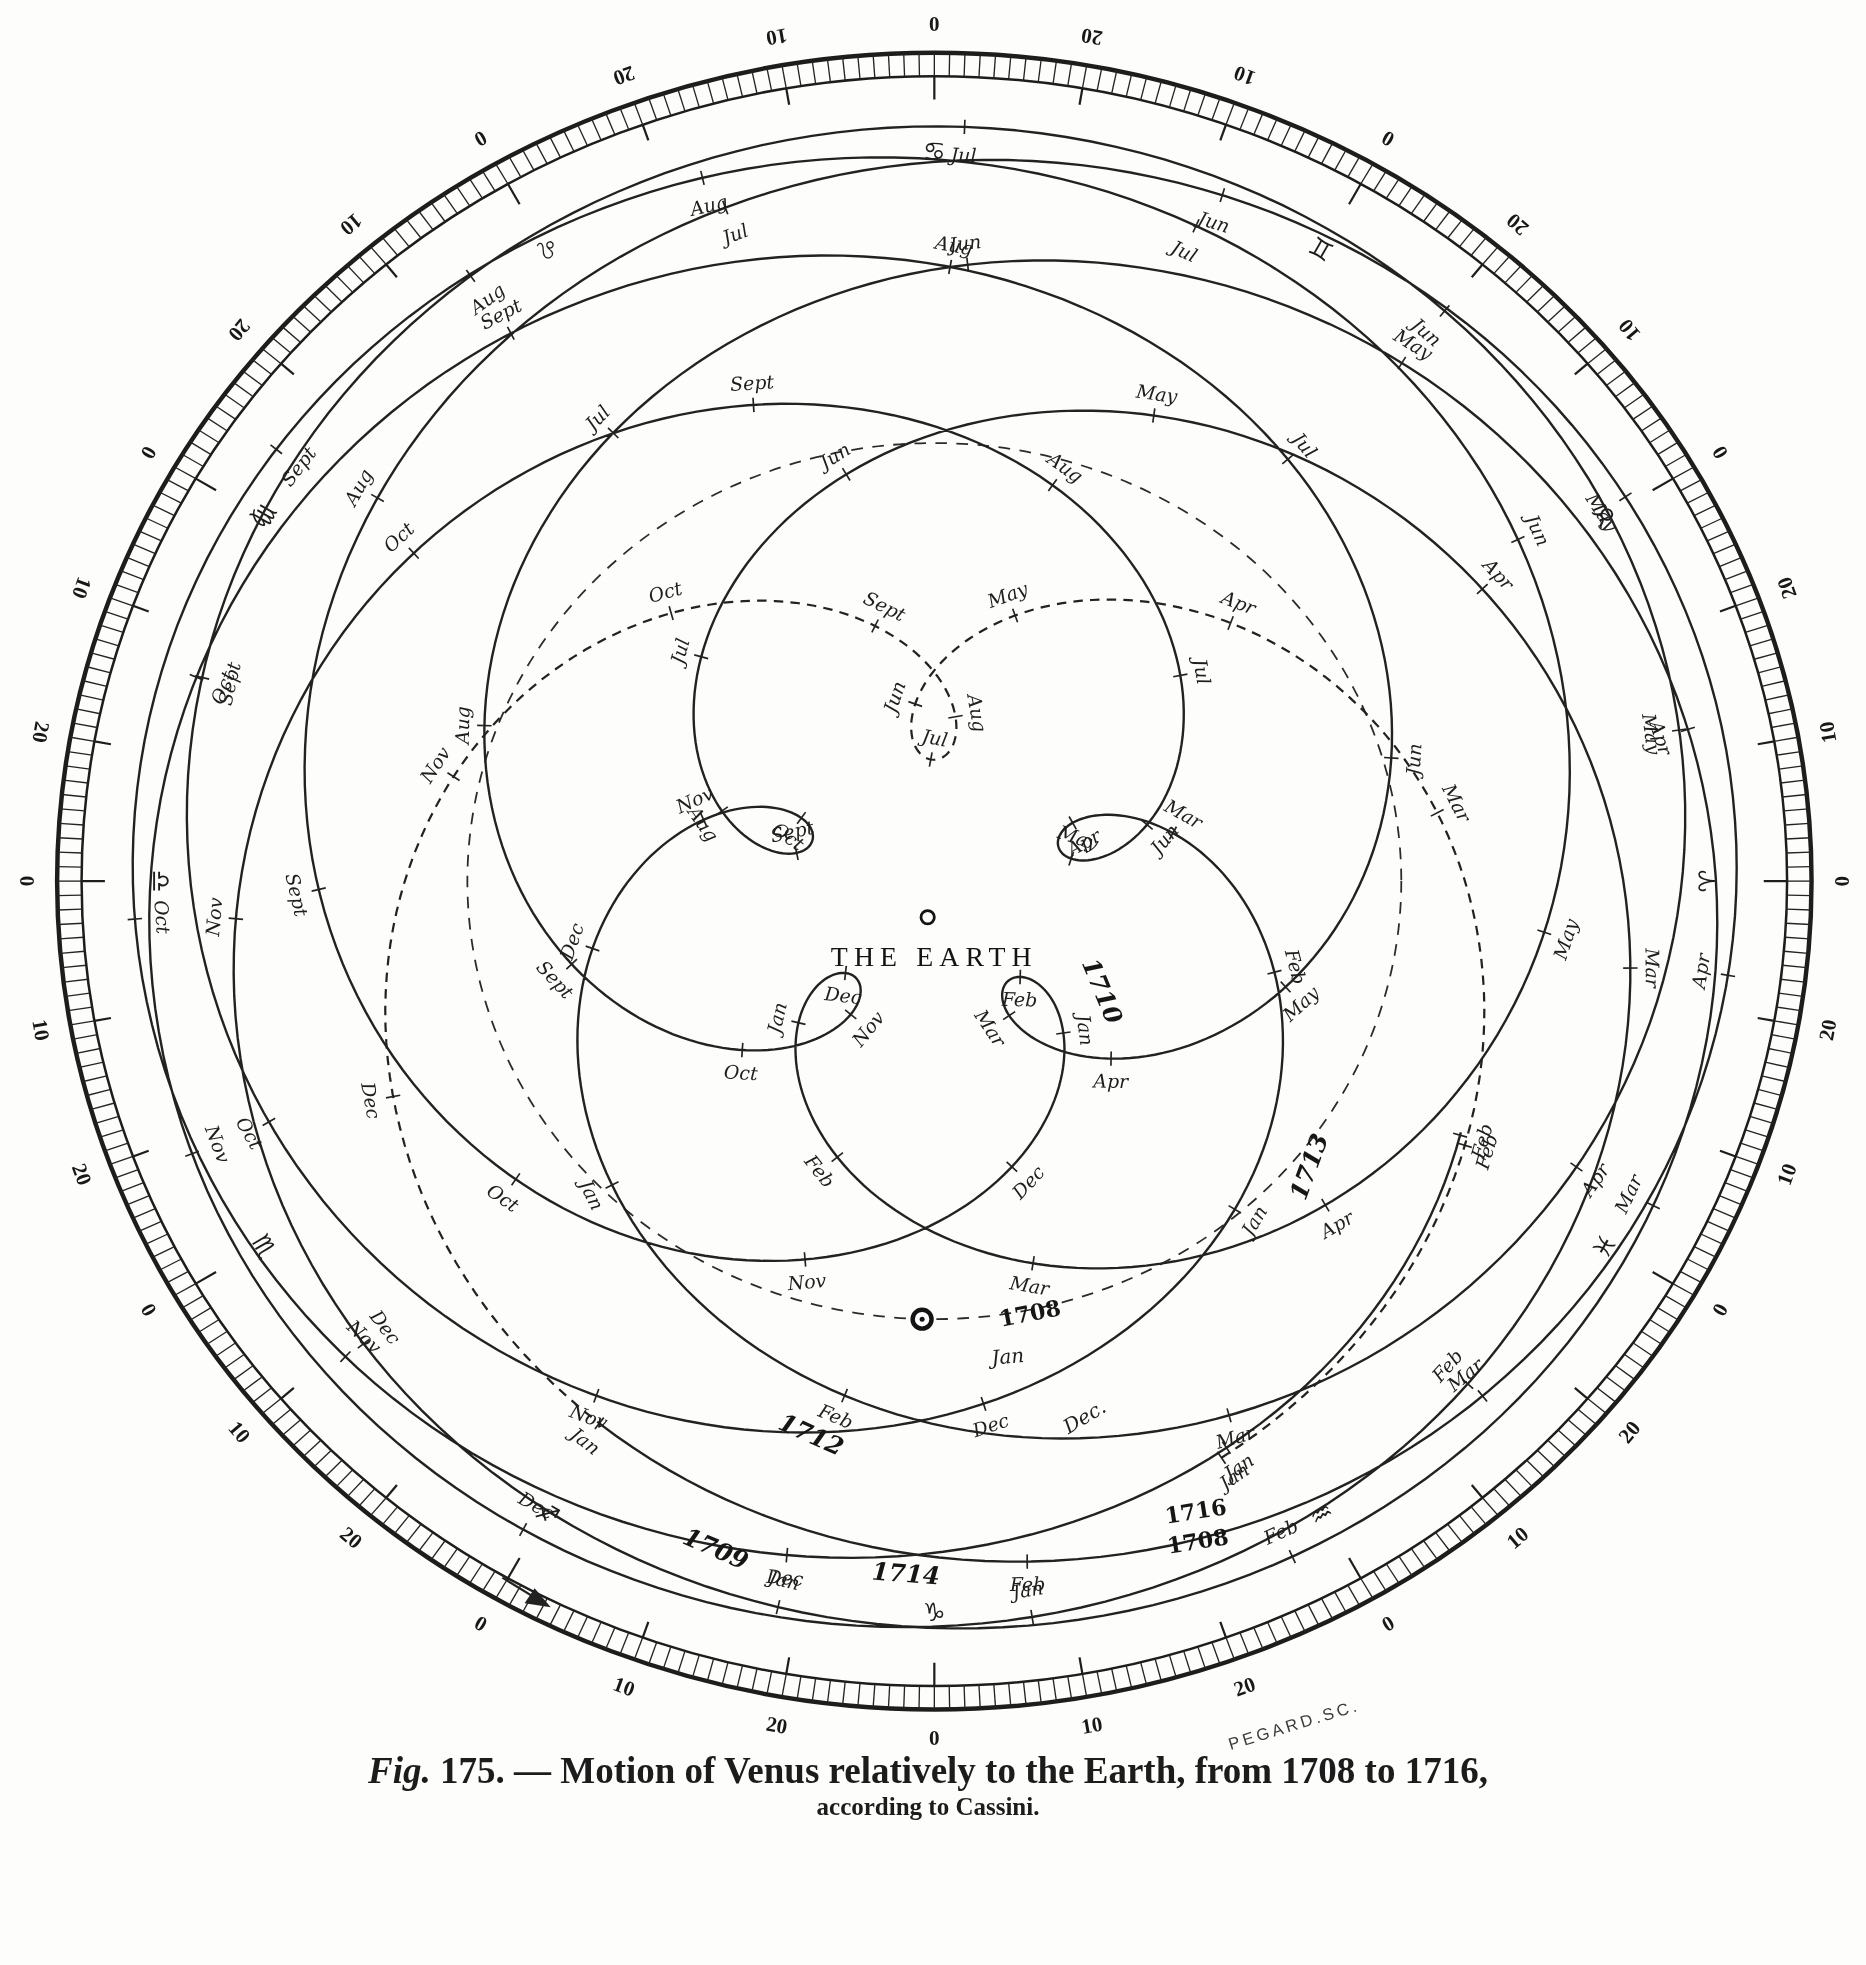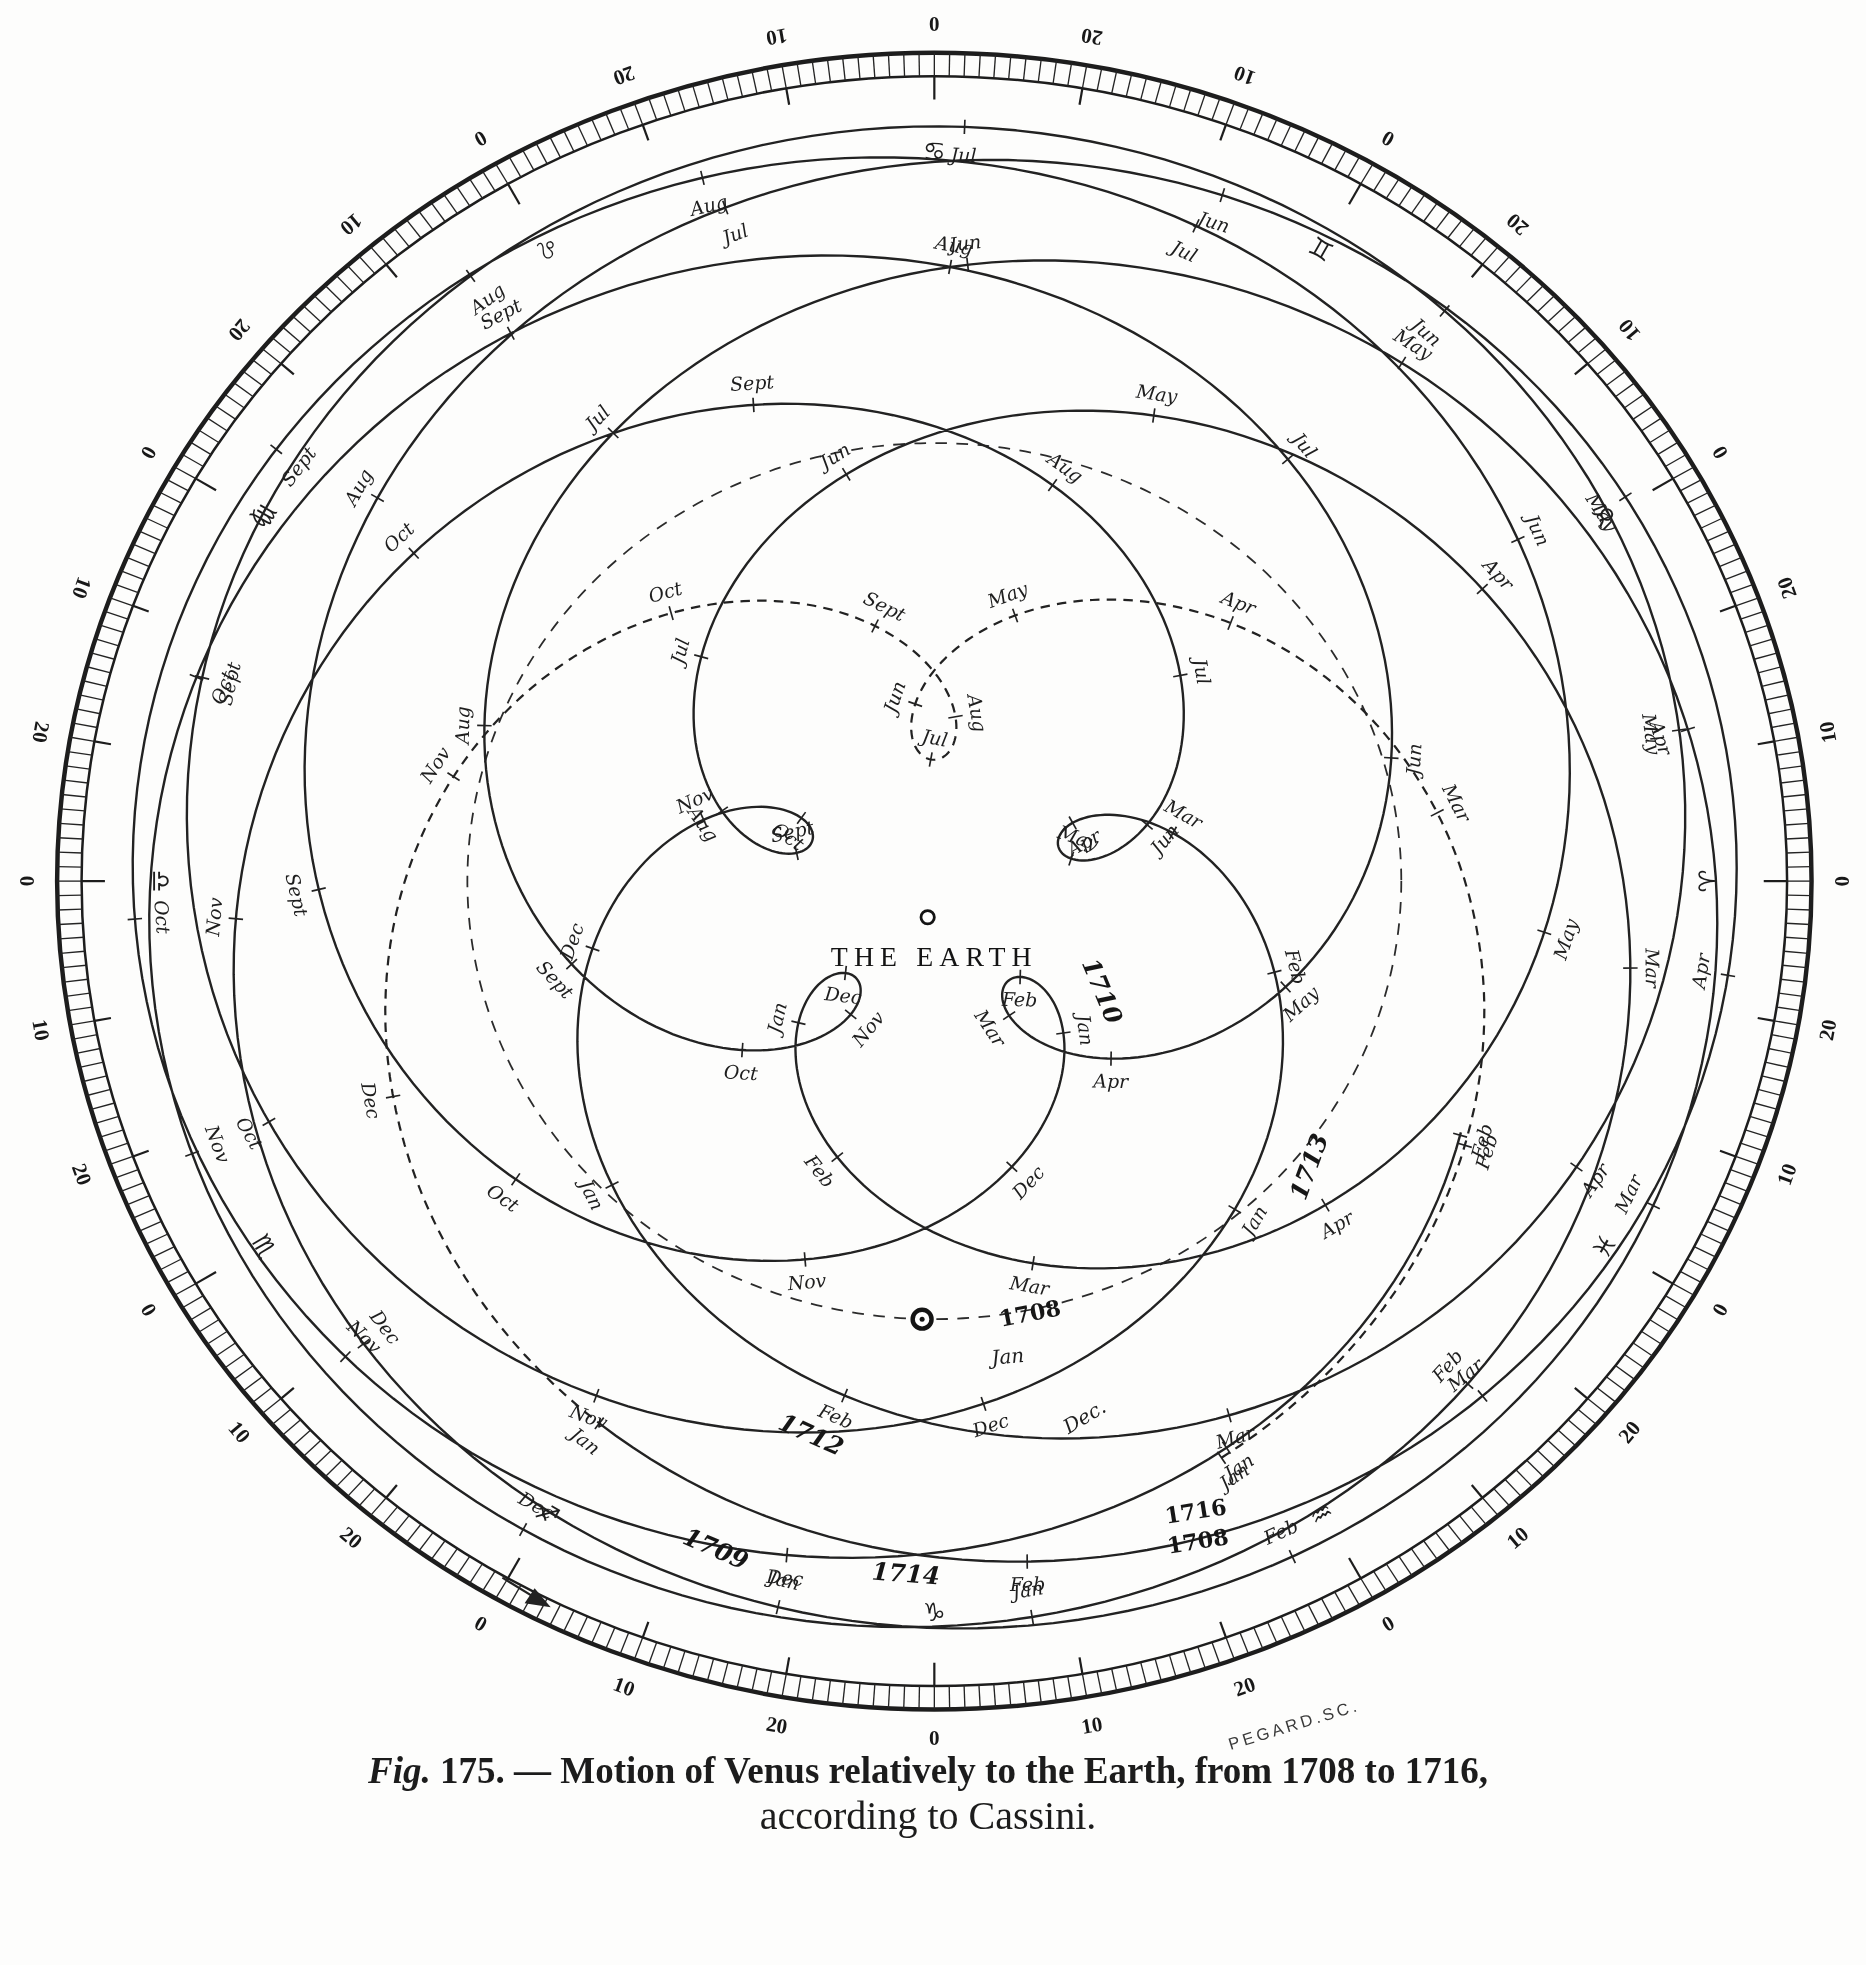--- a/index.html
+++ b/index.html
@@ -22,21 +22,21 @@
   .annot-month{font:italic 36px "DejaVu Serif",serif;fill:#1e1e1e;text-anchor:middle;dominant-baseline:central;}
   .earth-ring{fill:#ffffff;stroke:#141414;stroke-width:5;}
   .earth-label{font:50px "Liberation Serif",serif;letter-spacing:11px;fill:#141414;text-anchor:middle;}
   .sun-core{fill:#ffffff;stroke:#141414;stroke-width:8;}
   .sun-dot{fill:#141414;}
   .signature{font:30px "Liberation Sans",sans-serif;letter-spacing:6px;fill:#3a3a3a;text-anchor:middle;}
   .arrow-line{stroke:#222222;stroke-width:4;}
   .arrow-head{fill:#222222;}
   .caption{position:absolute;left:0;top:1750px;width:1856px;text-align:center;}
   .cap-line1{font-size:37px;font-weight:700;line-height:1.15;}
-  .cap-line2{font-size:40px;font-weight:400;line-height:1.15;}
+  .cap-line2{font-size:25px;font-weight:700;line-height:1.15;}
   .fig-word{font-style:italic;}
 </style>
 </head>
 <body>
 
 <div class="page">
 
   <svg id="diagram" width="1867" height="1750" viewBox="0 0 3357 3148">
 
     <g id="ring-layer">

